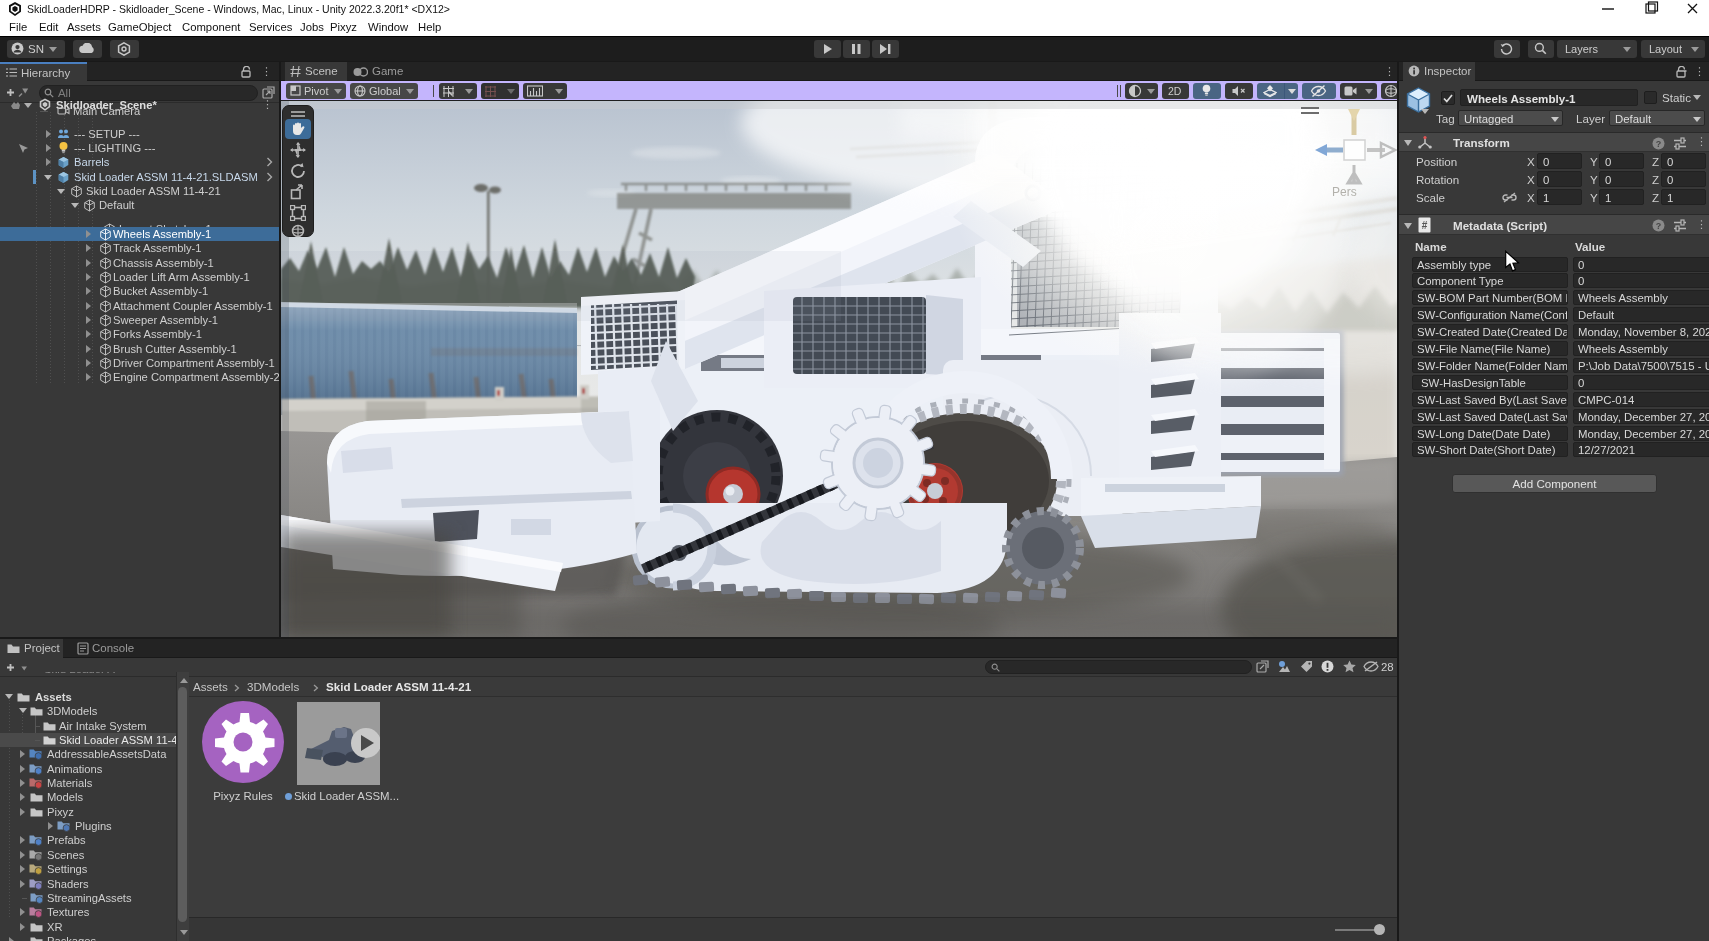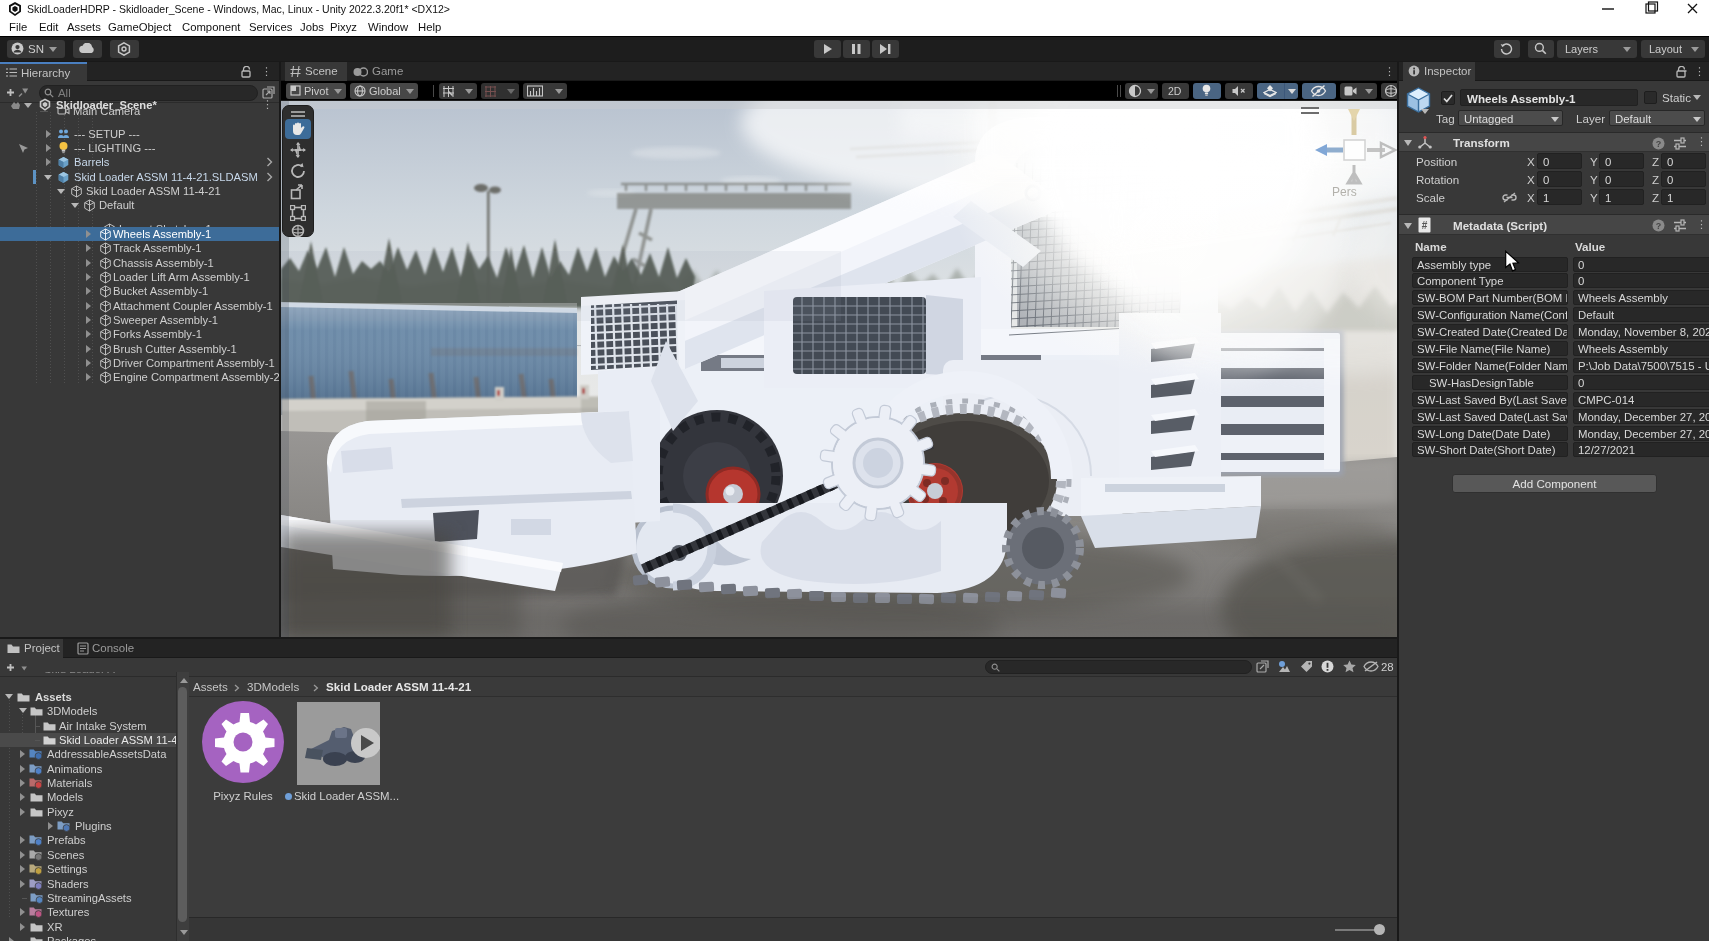--- a/index.html
+++ b/index.html
@@ -337,21 +337,21 @@
           <path d="M3.5 0L2 11M9 0L7.5 11M0.5 3.5h10M0.5 7.5h10" stroke="#bdbdbd" stroke-width="1.1" fill="none"></path>
         </svg>
         <span class="lbl" style="left:20px">Scene</span>
       </div>
     <svg class="abs" style="left:72px;top:5px" width="15" height="10" viewBox="0 0 15 10">
         <circle cx="4.5" cy="5" r="4" fill="#9b9b9b"></circle>
         <circle cx="10.5" cy="5" r="4" fill="none" stroke="#9b9b9b" stroke-width="1.4"></circle>
       </svg>
     <span class="tabtxt" style="left:91px">Game</span>
     <div class="vdots abs" style="left:1103px;top:3px">⋮</div>
-    <div class="abs" style="left:0;top:19px;width:1116px;height:20px;background:#000000;border-bottom:1px solid #1f1f1f">
+    <div class="abs" style="left:0;top:19px;width:1116px;height:20px;background:#c4b5fd;border-bottom:1px solid #1f1f1f">
         <div class="tbtn" style="left:5px;top:2px;width:60px;height:16px;background:#474747">
           <svg width="11" height="11" style="position:absolute;left:4px;top:2px" viewBox="0 0 11 11">
             <rect x="1" y="1" width="9" height="9" fill="none" stroke="#c8c8c8" stroke-width="1.2"></rect>
             <rect x="1" y="1" width="5" height="5" fill="#c8c8c8"></rect>
           </svg>
           <span style="position:absolute;left:18px;top:1.5px">Pivot</span>
           <span class="arrow arr-d" style="left:48px;top:6px;border-top-color:#9a9a9a"></span>
         </div>
         <div class="tbtn" style="left:69px;top:2px;width:68px;height:16px;background:#474747">
           <svg width="12" height="12" style="position:absolute;left:4px;top:2px" viewBox="0 0 12 12">
@@ -1037,21 +1037,21 @@
     <div class="field" style="left:174px;top:279.0px;width:140px;height:15px;overflow:hidden">
         <span style="position:absolute;left:4px;top:1px;white-space:nowrap">Wheels Assembly</span>
       </div>
     <div class="field" style="left:13px;top:295.9px;width:156px;height:15px;overflow:hidden">
         <span style="position:absolute;left:4px;top:1px;white-space:nowrap">SW-Folder Name(Folder Name</span>
       </div>
     <div class="field" style="left:174px;top:295.9px;width:140px;height:15px;overflow:hidden">
         <span style="position:absolute;left:4px;top:1px;white-space:nowrap">P:\Job Data\7500\7515 - U</span>
       </div>
     <div class="field" style="left:13px;top:312.8px;width:156px;height:15px;overflow:hidden">
-        <span style="position:absolute;left:16px;top:1px;white-space:nowrap">SW-HasDesignTable</span>
+        <span style="position:absolute;left:8px;top:1px;white-space:nowrap">SW-HasDesignTable</span>
       </div>
     <div class="field" style="left:174px;top:312.8px;width:140px;height:15px;overflow:hidden">
         <span style="position:absolute;left:4px;top:1px;white-space:nowrap">0</span>
       </div>
     <div class="field" style="left:13px;top:329.7px;width:156px;height:15px;overflow:hidden">
         <span style="position:absolute;left:4px;top:1px;white-space:nowrap">SW-Last Saved By(Last Saved</span>
       </div>
     <div class="field" style="left:174px;top:329.7px;width:140px;height:15px;overflow:hidden">
         <span style="position:absolute;left:4px;top:1px;white-space:nowrap">CMPC-014</span>
       </div>

